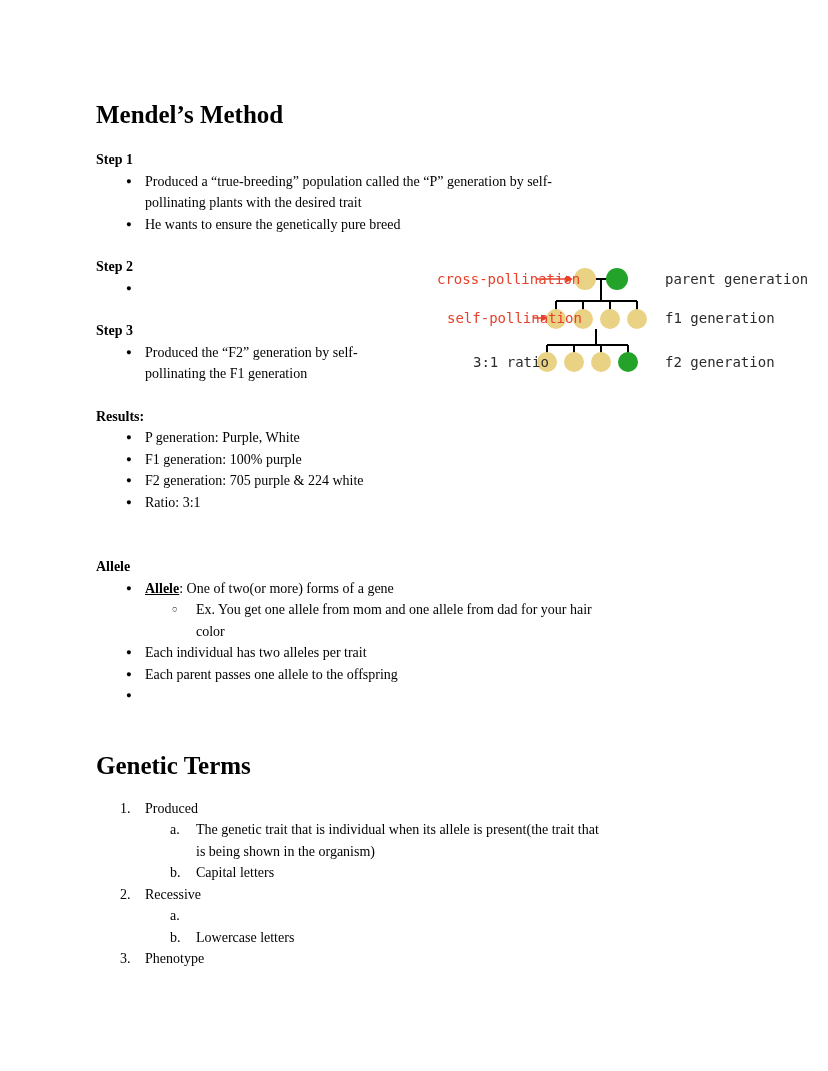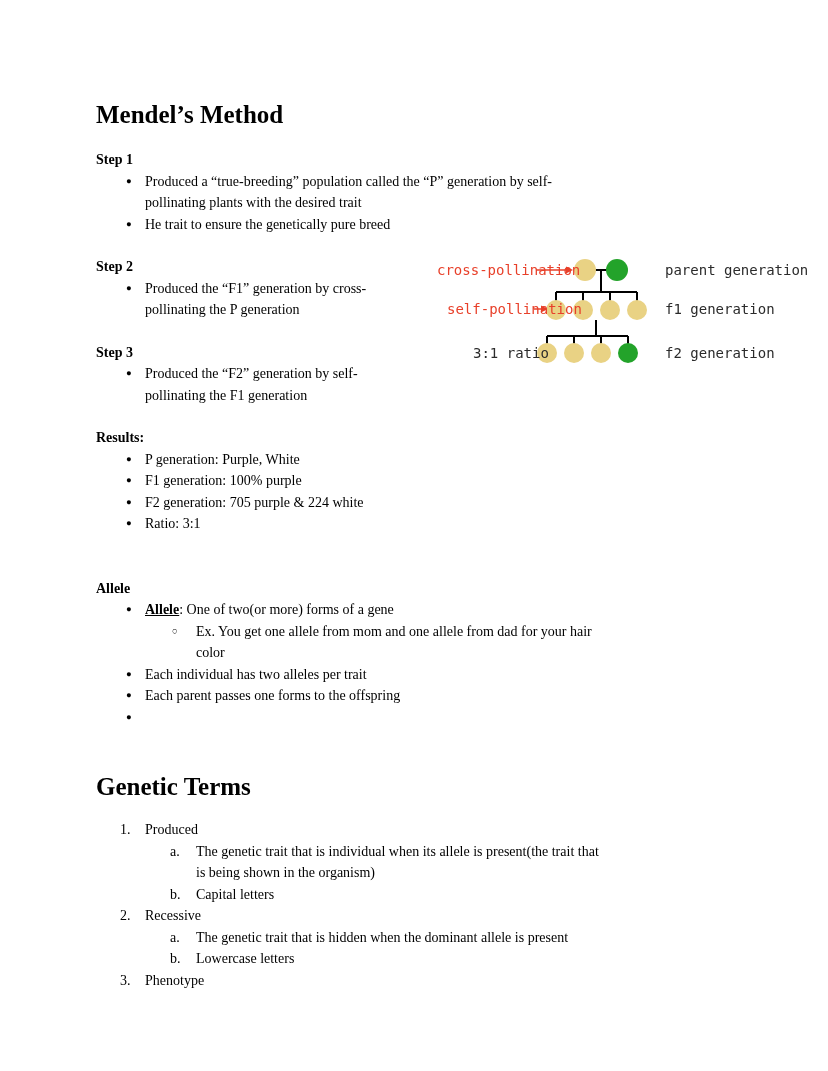--- a/index.html
+++ b/index.html
@@ -20,21 +20,21 @@
   .brow, .nrow, .arow, .srow { display: flex; }
   .mk  { flex: none; width: 19px; margin-left: 30px; font-size: 9.5px; }
   .smk { flex: none; width: 24px; margin-left: 76px; font-size: 9.5px; }
   .nmk { flex: none; width: 25px; margin-left: 24px; }
   .amk { flex: none; width: 26px; margin-left: 74px; }
   .btext { display: block; }
   .w550 { max-width: 552px; }
   .w222 { max-width: 224px; }
   .w556 { max-width: 556px; }
   .bu { font-weight: 700; text-decoration: underline; }
-  .cols { display: flex; margin-top: 21px; }
+  .cols { display: flex; margin-top: 21px; align-items: center; }
   .leftcol { flex: none; width: 341px; }
   .diagram {
     position: relative; flex: none; width: 340px; height: 112px; margin-top: -2px;
     font-family: "DejaVu Sans Mono", monospace; font-size: 14px; line-height: 12px;
     color: #2b2b2b;
   }
   .diagram svg { position: absolute; left: 0; top: 0; }
   .dlabel { position: absolute; white-space: nowrap; }
   .red { color: #e8402a; }
 </style>
@@ -46,30 +46,29 @@
   <h1>Mendel’s Method</h1>
 
   <div class="para">Step 1</div>
   <div>
     <div class="brow">
       <span class="mk">●</span>
       <span class="btext w550">Produced a “true-breeding” population called the “P” generation by self-pollinating plants with the desired trait</span>
     </div>
     <div class="brow">
       <span class="mk">●</span>
-      <span class="btext">He trait to ensure the genetically pure breed</span>
+      <span class="btext">He wants to ensure the genetically pure breed</span>
     </div>
   </div>
 
   <div class="cols">
     <div class="leftcol">
       <div class="para">Step 2</div>
       <div class="brow">
         <span class="mk">●</span>
-        <span class="btext w222">Produced the “F1” generation by cross-pollinating the P generation</span>
       </div>
       <div class="para mt1">Step 3</div>
       <div class="brow">
         <span class="mk">●</span>
         <span class="btext w222">Produced the “F2” generation by self-pollinating the F1 generation</span>
       </div>
     </div>
 
     <div class="diagram">
       <svg width="340" height="112" viewBox="0 0 340 112">
@@ -149,21 +148,21 @@
     <div class="srow">
       <span class="smk">○</span>
       <span class="btext">Ex. You get one allele from mom and one allele from dad for your hair color</span>
     </div>
     <div class="brow">
       <span class="mk">●</span>
       <span class="btext">Each individual has two alleles per trait</span>
     </div>
     <div class="brow">
       <span class="mk">●</span>
-      <span class="btext">Each parent passes one forms to the offspring</span>
+      <span class="btext">Each parent passes one allele to the offspring</span>
     </div>
     <div class="brow">
       <span class="mk">●</span>
     </div>
   </div>
 
   <h1 class="h2">Genetic Terms</h1>
 
   <div>
     <div class="nrow">
@@ -178,21 +177,20 @@
       <span class="amk">b.</span>
       <span class="btext w556">Capital letters</span>
     </div>
 
     <div class="nrow">
       <span class="nmk">2.</span>
       <span class="btext">Recessive</span>
     </div>
     <div class="arow">
       <span class="amk">a.</span>
-      <span class="btext w556">The genetic trait that is hidden when the dominant allele is present</span>
     </div>
     <div class="arow">
       <span class="amk">b.</span>
       <span class="btext w556">Lowercase letters</span>
     </div>
 
     <div class="nrow">
       <span class="nmk">3.</span>
       <span class="btext">Phenotype</span>
     </div>

